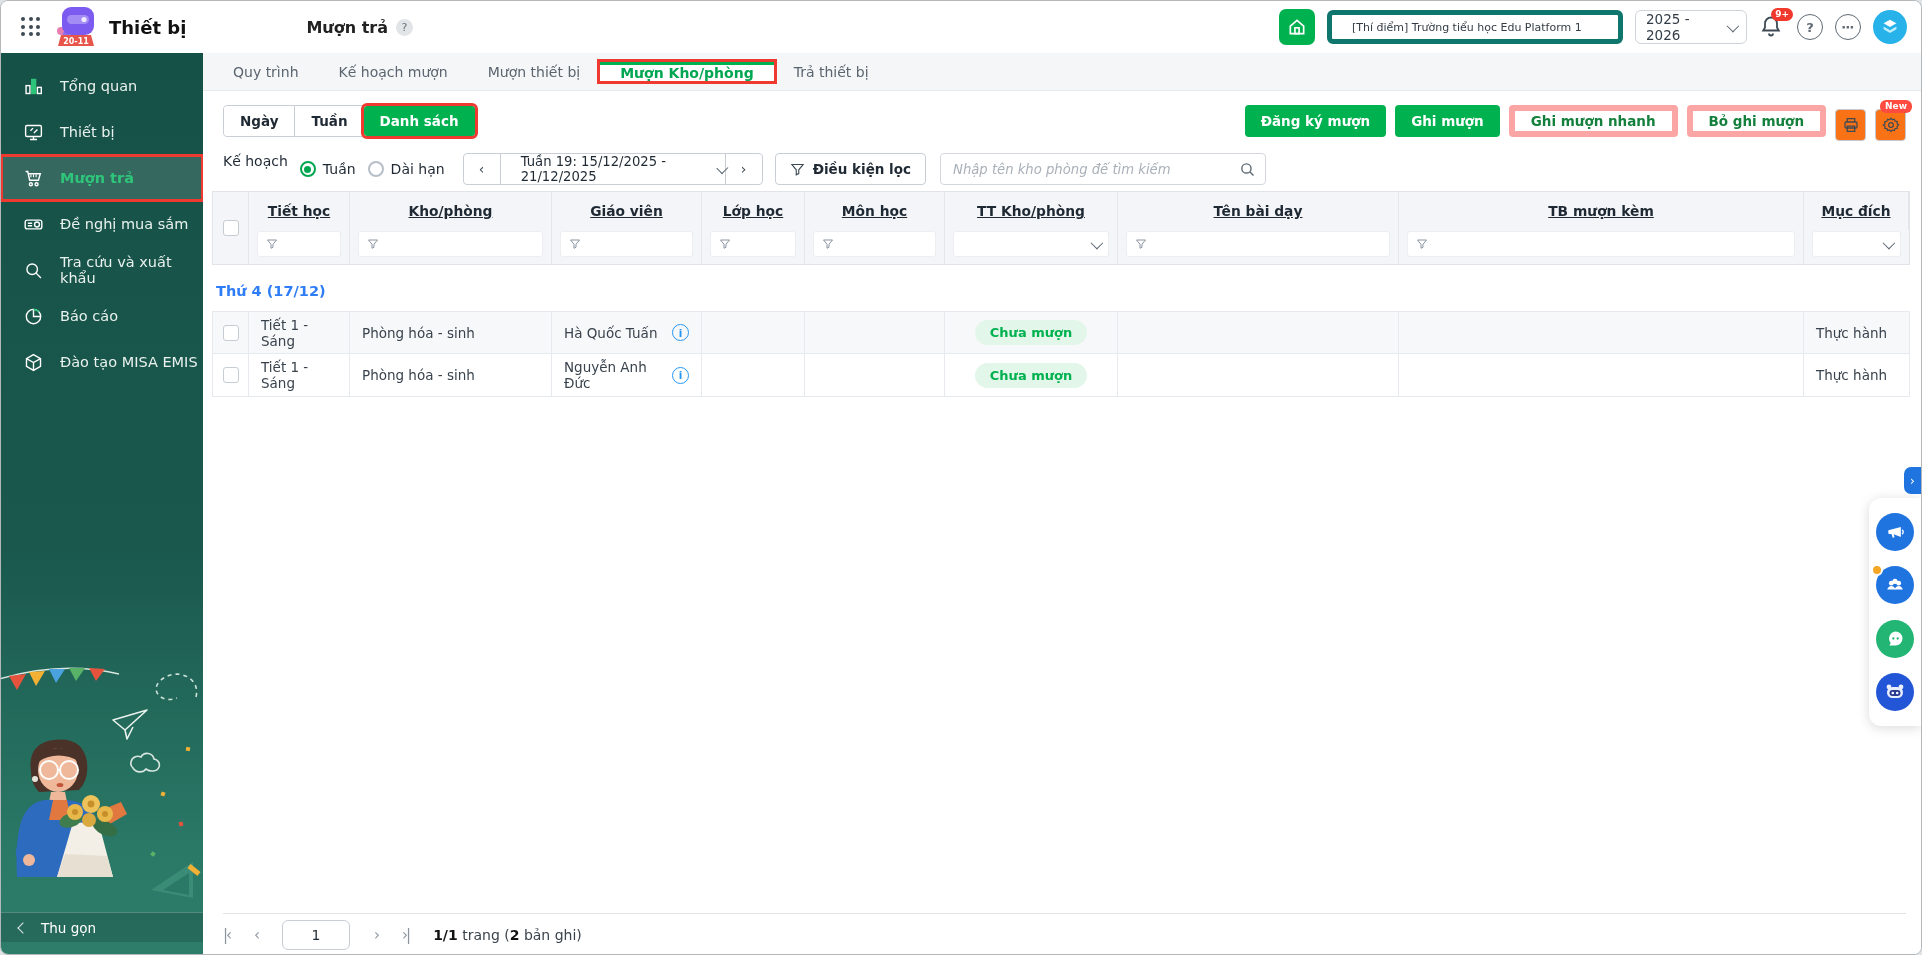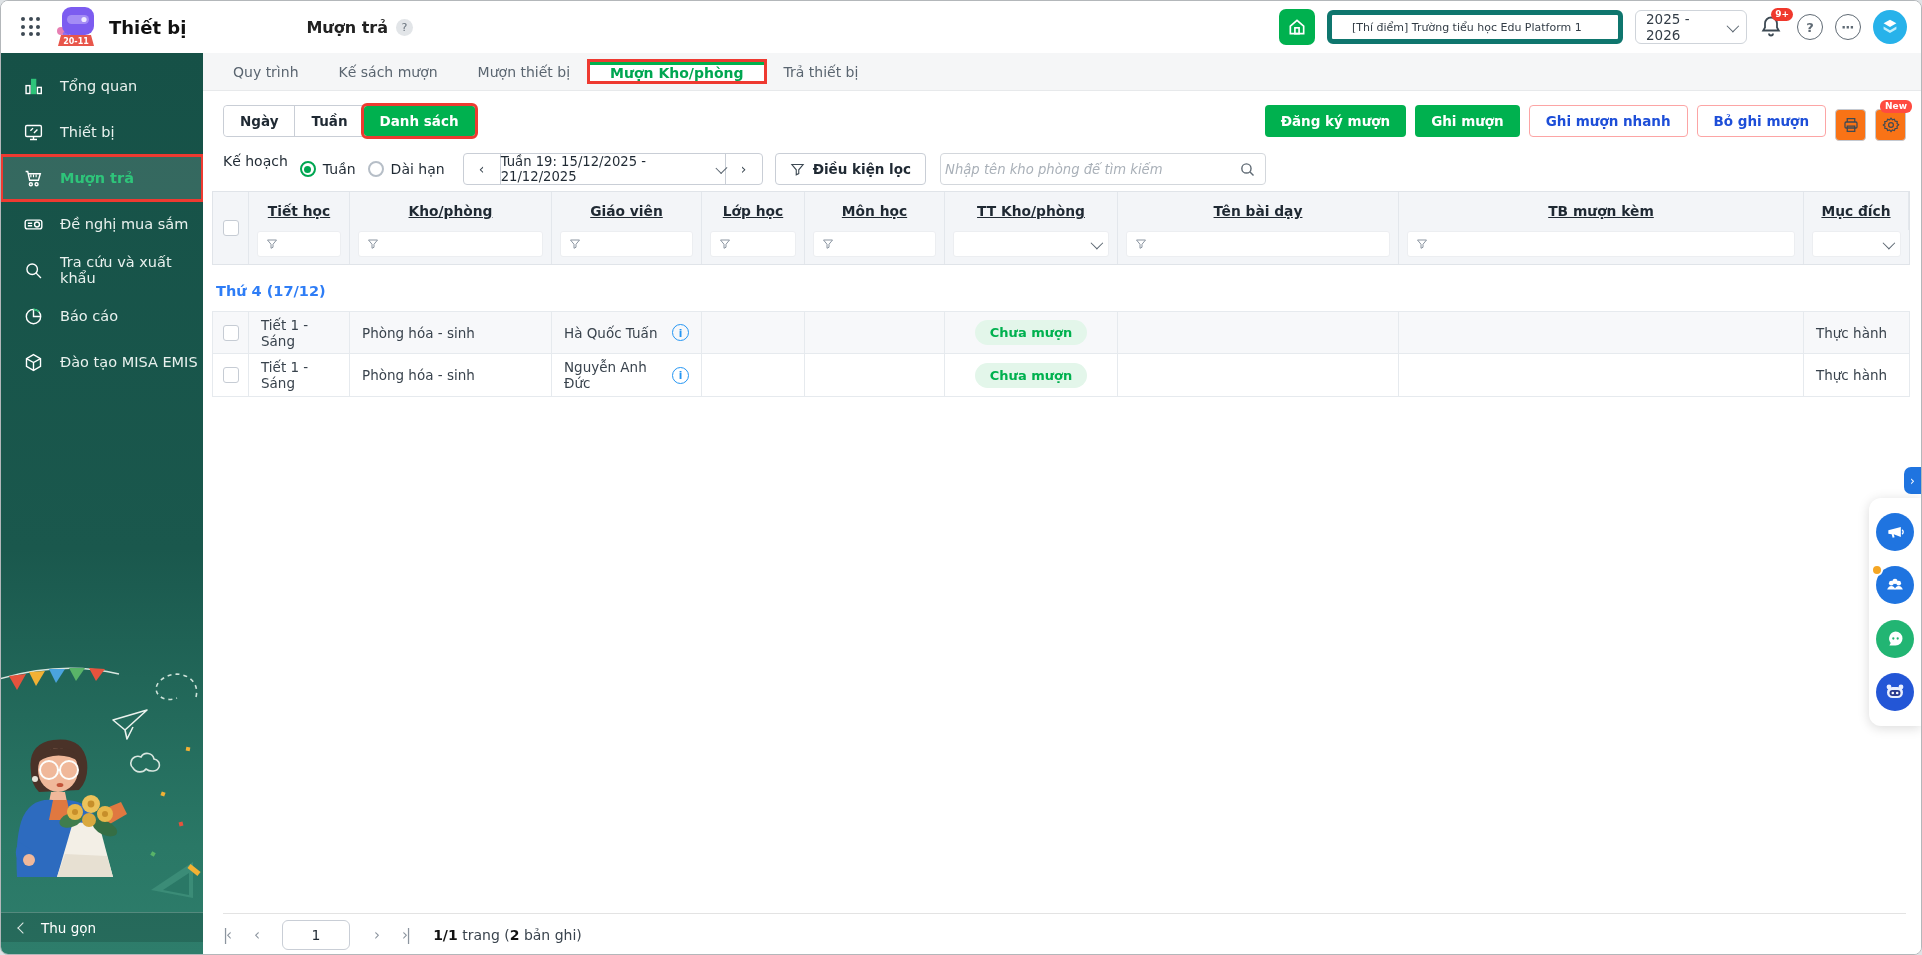--- a/index.html
+++ b/index.html
@@ -57,40 +57,40 @@
   .seg { display:flex; border:1px solid #c9ced6; border-radius:4px; overflow:visible; }
   .seg-btn { padding:0 16px; height:30px; display:flex; align-items:center; font-size:13.5px; font-weight:bold;
     color:#1f2933; background:#fff; cursor:pointer; border-left:1px solid #c9ced6; }
   .seg-btn:first-child { border-left:none; border-radius:4px 0 0 4px; }
   .seg-btn.active { background:#00b14f; color:#fff; border-left:none; border-radius:3px;
     outline:3px solid #ee3a31; outline-offset:0; }
   .tb-right { display:flex; gap:9px; align-items:center; }
   .btn { height:32px; border-radius:4px; display:flex; align-items:center; justify-content:center; padding:0 16px;
     font-size:13.5px; font-weight:bold; cursor:pointer; white-space:nowrap; }
   .btn.green { background:#00b14f; color:#fff; }
-  .btn.outline { background:#fff; border:1px solid #fca5a5; color:#1d4ed8; }
+  .btn.outline { background:#fff; border:6px solid #fca5a5; color:#15803d; }
   .icon-btn { position:relative; width:31px; height:32px; border:1px solid #c4c9d1; border-radius:4px; background:#f97316;
     display:flex; align-items:center; justify-content:center; cursor:pointer;margin-top:8px; }
   .new-badge { position:absolute; top:-10px; right:-7px; background:#ff4b40; color:#fff; font-size:9px; font-weight:bold;
     padding:2px 5px; border-radius:6px; line-height:1; }
   
   .filterbar { position:absolute; top:100px; left:20px; height:32px; display:flex; gap:12px; z-index:4; }
   .f-label { font-size:14px; color:#1f2933; }
   .radio { display:flex; align-items:center; gap:7px; cursor:pointer; font-size:14px; color:#1f2933; }
   .radio .dot { width:16px; height:16px; border-radius:50%; border:2px solid #b6bec7; background:#fff; }
   .radio.checked .dot { border-color:#00a651; position:relative; }
   .radio.checked .dot::after { content:""; position:absolute; inset:2.5px; border-radius:50%; background:#00a651; }
   .weekpicker { display:flex; align-items:center; height:32px; border:1px solid #c9ced6; border-radius:4px; background:#fff; margin-left:6px; }
   .wp-arrow { width:36px; height:100%; display:flex; align-items:center; justify-content:center; cursor:pointer; color:#3e4a54; font-size:14px; }
   .wp-mid { width:226px; height:100%; border-left:1px solid #c9ced6; border-right:1px solid #c9ced6; display:flex;
-    align-items:center; justify-content:center; gap:10px; font-size:13.2px; color:#1f2933; cursor:pointer; }
+    align-items:center; justify-content:center; gap:10px; font-size:13.2px; color:#1f2933; cursor:pointer;padding-left:20px; }
   .filter-btn { height:32px; border:1px solid #c9ced6; border-radius:4px; background:#fff; display:flex; align-items:center;
     gap:8px; padding:0 14px; font-size:13.5px; font-weight:bold; color:#1f2933; cursor:pointer; }
   .search-wrap { position:relative; margin-left:2px; }
-  .search-input { width:326px; height:32px; border:1px solid #d3d7dc; border-radius:4px; padding:0 34px 0 4px;
+  .search-input { width:326px; height:32px; border:1px solid #d3d7dc; border-radius:4px; padding:0 34px 0 12px;
     font-size:13.2px; font-family:inherit; color:#323c46; }
   .search-input::placeholder { color:#a9b0b8; font-style:italic; }
   .search-wrap svg { position:absolute; right:10px; top:8px; }
   
   .grid-cols { display:grid; grid-template-columns:36px 101px 202px 150px 103px 140px 173px 281px 405px 1fr; }
   .table { position:absolute; top:138px; left:9px; width:1698px; z-index:3; }
   .thead { border:1px solid #e0e4e9; background:#f3f5f8; grid-auto-rows:38px 34px; }
   .th-cb { grid-row:1/3; display:flex; align-items:center; justify-content:center; border-right:1px solid #e3e7ec; }
   .th { grid-row:1; display:flex; align-items:center; justify-content:center; font-size:13.8px; font-weight:bold;
     color:#1f2933; border-right:1px solid #e3e7ec;text-decoration:underline; }
@@ -310,21 +310,21 @@
     <div class="collapse-bar">
       <span class="collapse-chev"></span>
       <span>Thu gọn</span>
     </div>
   </div>
 
   <div class="main">
 
     <div class="tabbar">
       <div class="tab">Quy trình</div>
-      <div class="tab">Kế sách mượn</div>
+      <div class="tab">Kế hoạch mượn</div>
       <div class="tab">Mượn thiết bị</div>
       <div class="tab active">Mượn Kho/phòng</div>
       <div class="tab">Trả thiết bị</div>
     </div>
 
     <div class="toolbar">
       <div class="seg">
         <div class="seg-btn">Ngày</div>
         <div class="seg-btn">Tuần</div>
         <div class="seg-btn active">Danh sách</div>

